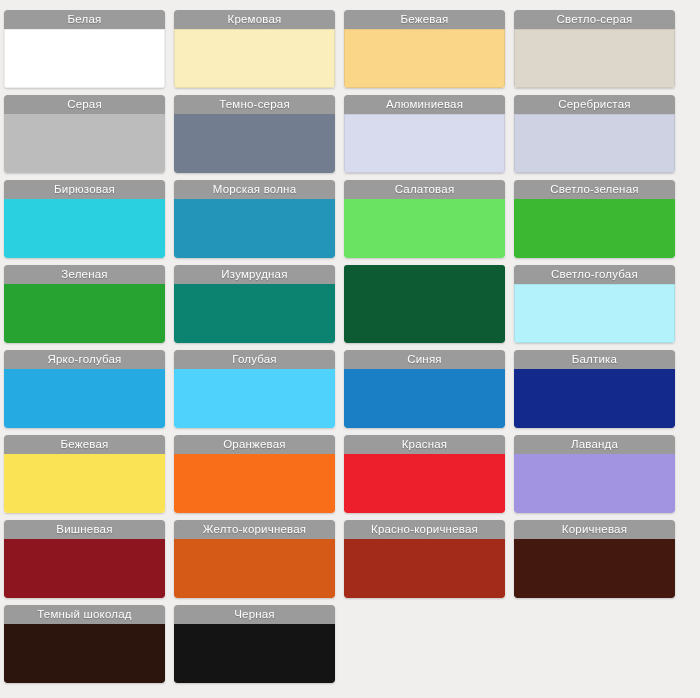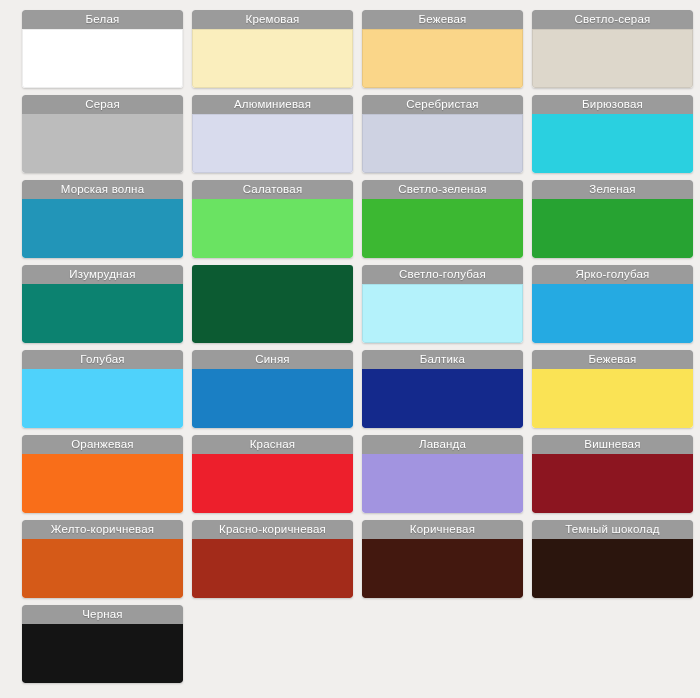--- a/index.html
+++ b/index.html
@@ -12,21 +12,21 @@
     background: #f1efed;
     font-family: "Liberation Sans", "DejaVu Sans", sans-serif;
     overflow: hidden;
   }
   #palette-page {
     position: relative;
     width: 700px;
     height: 698px;
     background: #f1efed;
     box-sizing: border-box;
-    padding: 10px 0 0 22px;
+    padding: 10px 0 0 4px;
   }
   .swatch-grid {
     display: grid;
     grid-template-columns: repeat(4, 161px);
     grid-auto-rows: 78px;
     column-gap: 9px;
     row-gap: 7px;
   }
   .swatch-card {
     width: 161px;
@@ -78,20 +78,24 @@
         <div class="swatch-header">Бежевая</div>
         <div class="swatch-body" style="background-color: rgb(250, 214, 137);"></div>
       </div>
       <div class="swatch-card light-body">
         <div class="swatch-header">Светло-серая</div>
         <div class="swatch-body" style="background-color: rgb(221, 215, 203);"></div>
       </div>
       <div class="swatch-card">
         <div class="swatch-header">Серая</div>
         <div class="swatch-body" style="background-color: rgb(188, 188, 188);"></div>
+      </div>
+      <div class="swatch-card">
+        <div class="swatch-header">Темно-серая</div>
+        <div class="swatch-body" style="background-color: rgb(114, 125, 143);"></div>
       </div>
       <div class="swatch-card light-body">
         <div class="swatch-header">Алюминиевая</div>
         <div class="swatch-body" style="background-color: rgb(216, 219, 237);"></div>
       </div>
       <div class="swatch-card light-body">
         <div class="swatch-header">Серебристая</div>
         <div class="swatch-body" style="background-color: rgb(206, 210, 226);"></div>
       </div>
       <div class="swatch-card">

